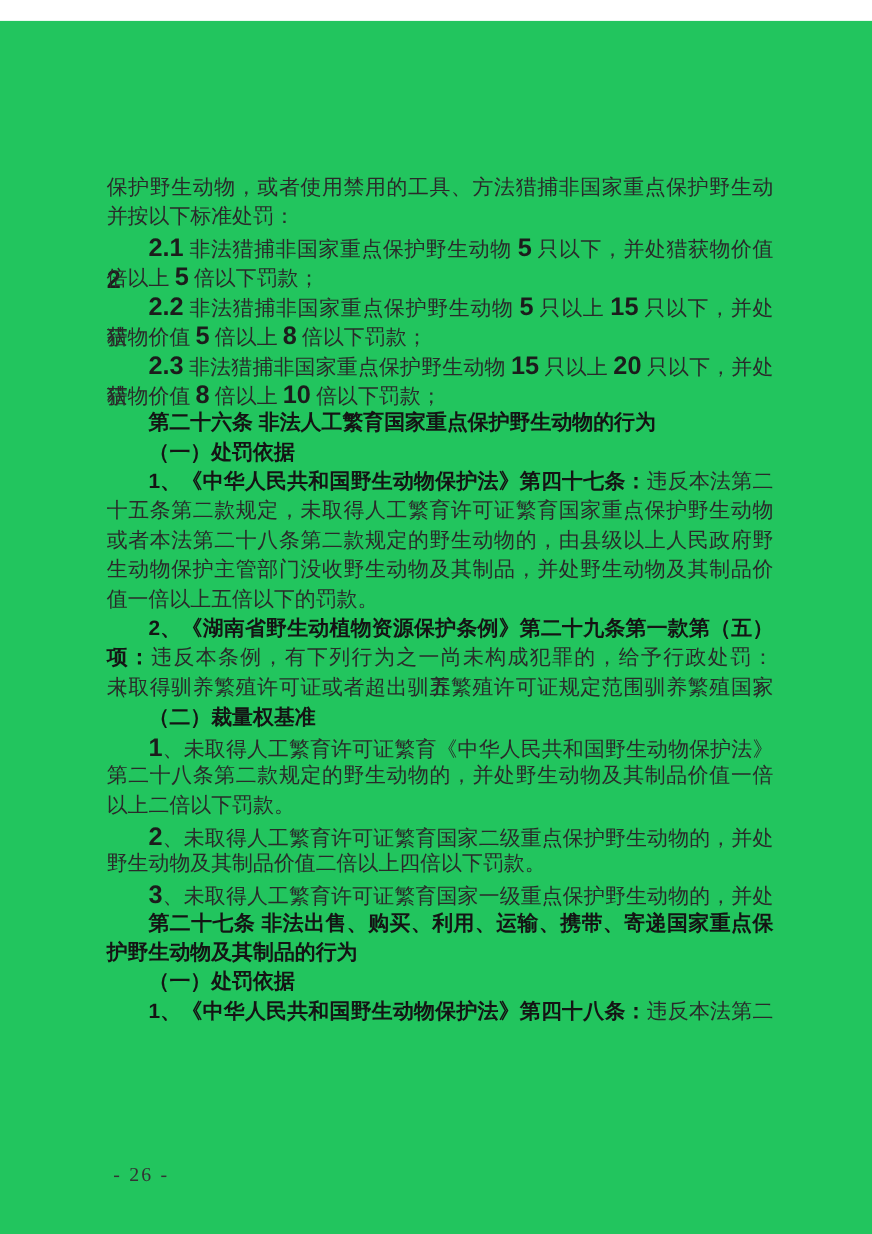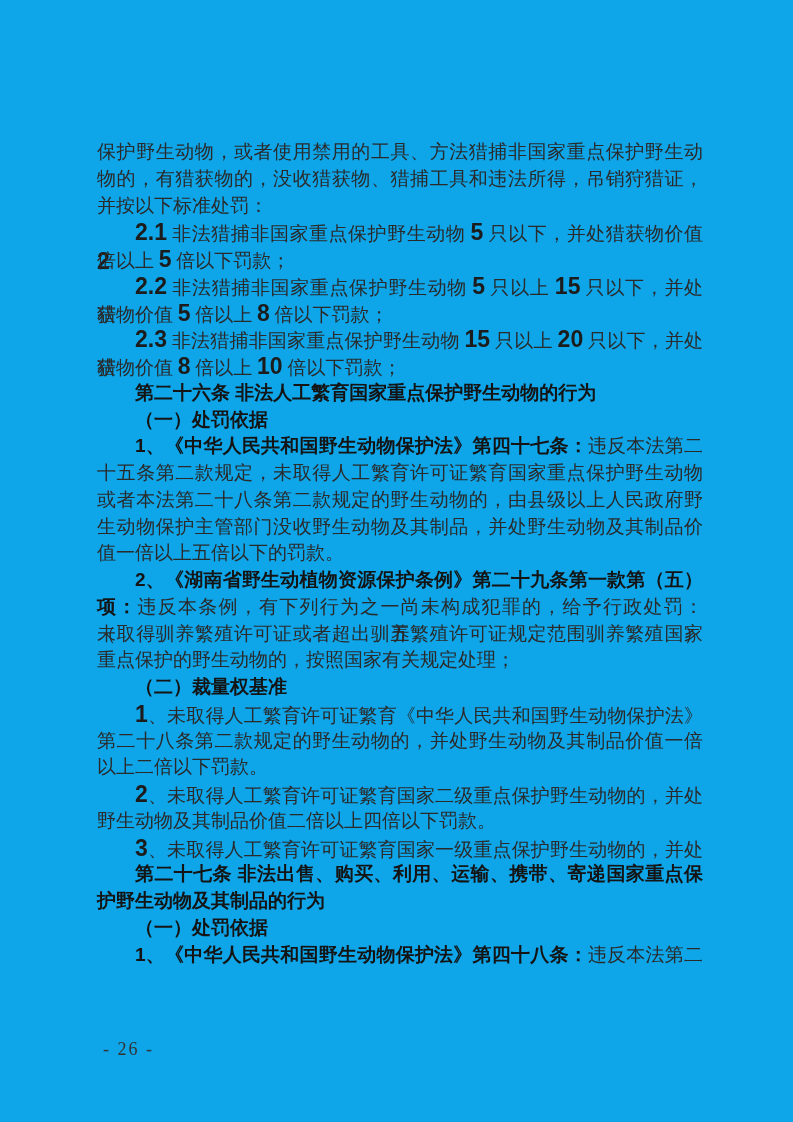--- a/index.html
+++ b/index.html
@@ -5,21 +5,22 @@
   html, body { margin: 0; padding: 0; }
   body {
     width: 793px; height: 1122px;
     background: #ffffff;
     position: relative;
     overflow: hidden;
     font-family: "Liberation Serif", "DejaVu Serif", serif;
   }
   .page {
     position: absolute; inset: 0;
-    background: #0ea5e9;
+    background: #22c55e;
+    margin-top: 19px;
   }
   .text-block {
     position: absolute;
     left: 97px; top: 139px;
     width: 606px;
     color: #2a2a2a;
   }
   .line {
     height: 26.75px;
     line-height: 26.75px;
@@ -58,39 +59,37 @@
     color: #333333;
     font-family: "Liberation Serif", "DejaVu Serif", serif;
   }
 </style>
 </head>
 <body>
 
 <div class="page">
   <div class="text-block" id="text-block">
       <div class="line fill"><span class="run-body">保护野生动物，或者使用禁用的工具、方法猎捕非国家重点保护野生动</span></div>
-      <div class="line fill"><span class="run-body">物的，有猎获物的，没收猎获物、猎捕工具和违法所得，吊销狩猎证，</span></div>
       <div class="line"><span class="run-body">并按以下标准处罚：</span></div>
       <div class="line indent fill"><span class="run-num">2.1</span><span class="run-body"> 非法猎捕非国家重点保护野生动物 </span><span class="run-num">5</span><span class="run-body"> 只以下，并处猎获物价值 </span><span class="run-num">2</span></div>
       <div class="line"><span class="run-body">倍以上 </span><span class="run-num">5</span><span class="run-body"> 倍以下罚款；</span></div>
       <div class="line indent fill"><span class="run-num">2.2</span><span class="run-body"> 非法猎捕非国家重点保护野生动物 </span><span class="run-num">5</span><span class="run-body"> 只以上 </span><span class="run-num">15</span><span class="run-body"> 只以下，并处猎</span></div>
       <div class="line"><span class="run-body">获物价值 </span><span class="run-num">5</span><span class="run-body"> 倍以上 </span><span class="run-num">8</span><span class="run-body"> 倍以下罚款；</span></div>
       <div class="line indent fill"><span class="run-num">2.3</span><span class="run-body"> 非法猎捕非国家重点保护野生动物 </span><span class="run-num">15</span><span class="run-body"> 只以上 </span><span class="run-num">20</span><span class="run-body"> 只以下，并处猎</span></div>
       <div class="line"><span class="run-body">获物价值 </span><span class="run-num">8</span><span class="run-body"> 倍以上 </span><span class="run-num">10</span><span class="run-body"> 倍以下罚款；</span></div>
       <div class="line indent"><span class="run-bold">第二十六条 非法人工繁育国家重点保护野生动物的行为</span></div>
       <div class="line indent"><span class="run-bold">（一）处罚依据</span></div>
       <div class="line indent fill"><span class="run-bold">1、《中华人民共和国野生动物保护法》第四十七条：</span><span class="run-body">违反本法第二</span></div>
       <div class="line fill"><span class="run-body">十五条第二款规定，未取得人工繁育许可证繁育国家重点保护野生动物</span></div>
       <div class="line fill"><span class="run-body">或者本法第二十八条第二款规定的野生动物的，由县级以上人民政府野</span></div>
       <div class="line fill"><span class="run-body">生动物保护主管部门没收野生动物及其制品，并处野生动物及其制品价</span></div>
       <div class="line"><span class="run-body">值一倍以上五倍以下的罚款。</span></div>
       <div class="line indent fill"><span class="run-bold">2、《湖南省野生动植物资源保护条例》第二十九条第一款第（五）</span></div>
       <div class="line fill"><span class="run-bold">项：</span><span class="run-body">违反本条例，有下列行为之一尚未构成犯罪的，给予行政处罚：（五）</span></div>
       <div class="line fill"><span class="run-body">未取得驯养繁殖许可证或者超出驯养繁殖许可证规定范围驯养繁殖国家</span></div>
-      <div class="line"><span class="run-body">重点保护的野生动物的，按照国家有关规定处理；</span></div>
       <div class="line indent"><span class="run-bold">（二）裁量权基准</span></div>
       <div class="line indent fill"><span class="run-num">1</span><span class="run-body">、未取得人工繁育许可证繁育《中华人民共和国野生动物保护法》</span></div>
       <div class="line fill"><span class="run-body">第二十八条第二款规定的野生动物的，并处野生动物及其制品价值一倍</span></div>
       <div class="line"><span class="run-body">以上二倍以下罚款。</span></div>
       <div class="line indent fill"><span class="run-num">2</span><span class="run-body">、未取得人工繁育许可证繁育国家二级重点保护野生动物的，并处</span></div>
       <div class="line"><span class="run-body">野生动物及其制品价值二倍以上四倍以下罚款。</span></div>
       <div class="line indent fill"><span class="run-num">3</span><span class="run-body">、未取得人工繁育许可证繁育国家一级重点保护野生动物的，并处</span></div>
       <div class="line indent fill"><span class="run-bold">第二十七条 非法出售、购买、利用、运输、携带、寄递国家重点保</span></div>
       <div class="line"><span class="run-bold">护野生动物及其制品的行为</span></div>
       <div class="line indent"><span class="run-bold">（一）处罚依据</span></div>

